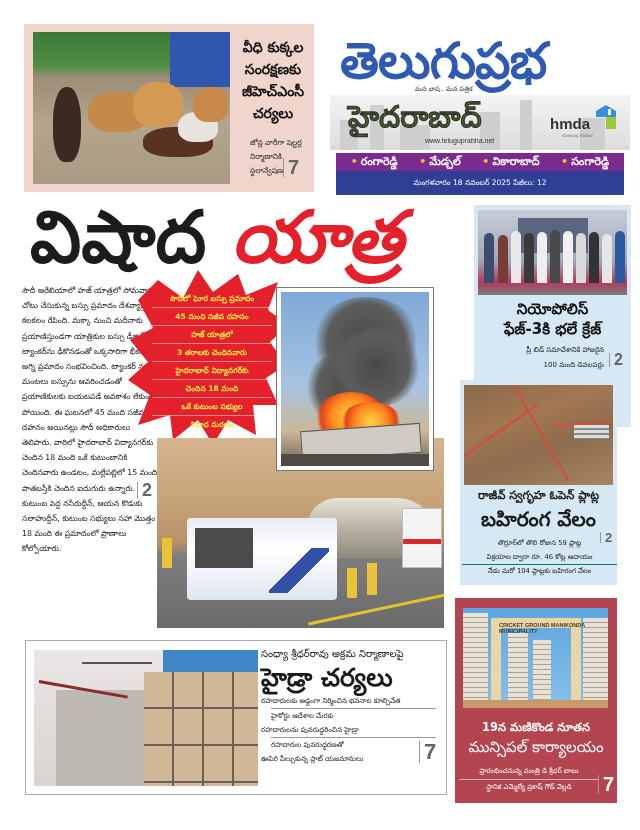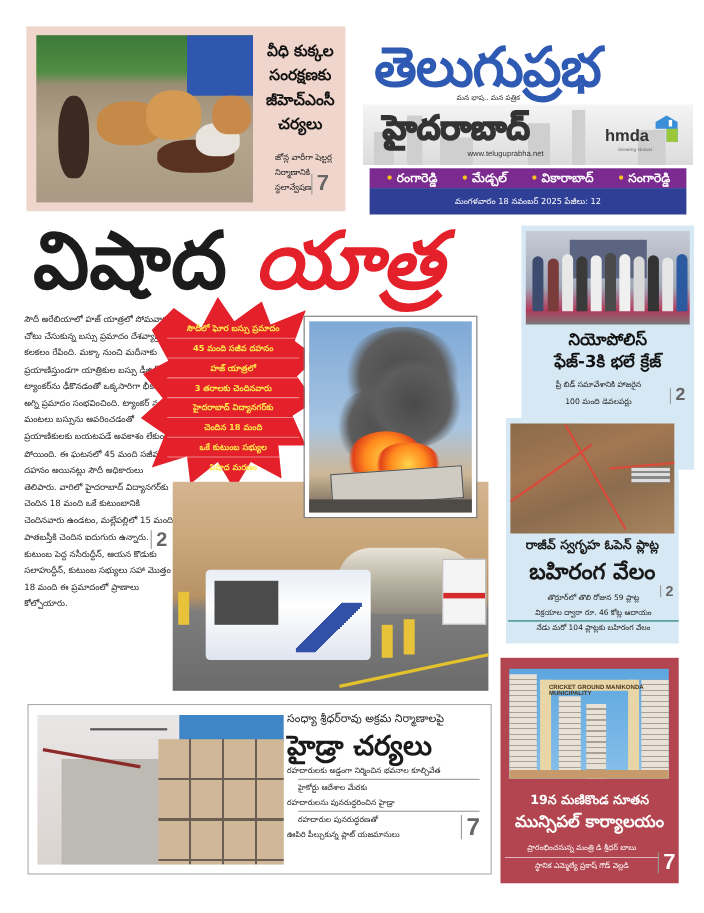--- a/index.html
+++ b/index.html
@@ -16,21 +16,21 @@
   .dogs-sub { position: absolute; left: 212px; top: 112px; width: 60px; font-size: 7.5px; line-height: 14px; color:#222;margin-left:14px; }
   .page-no { position:absolute; font-weight: bold; color:#666; font-family: "Liberation Sans", sans-serif; }
   .page-no::before { content:""; position:absolute; left:-5px; top:2px; bottom:2px; width:1px; background:#999; }
 
   
   .masthead { position: absolute; left: 330px; top: 25px; width: 300px; height: 170px; }
   .logo { position:absolute; left:10px; top:6px; font-size: 50px; font-weight: bold; color:#2e5ab3; letter-spacing:-1px; line-height: 60px; font-family:"DejaVu Sans", sans-serif; }
   .tagline { position:absolute; left:85px; top:60px; font-size:6.5px; color:#333; }
   .skyline { position:absolute; left:0; top:70px; width:300px; height:55px; background: linear-gradient(180deg,#f4f4f4 0%, #dcdcdc 100%); }
   .skyline .tower { position:absolute; bottom:0; background:#cfcfcf; }
-  .city-name { position:absolute; left:18px; top:73px; font-size: 30px; font-weight:bold; color:#b91c1c; -webkit-text-stroke:1.5px #333; line-height: 38px; }
+  .city-name { position:absolute; left:18px; top:73px; font-size: 30px; font-weight:normal; color:#4d7c0f; -webkit-text-stroke:1.5px #333; line-height: 38px; }
   .website { position:absolute; left:95px; top:112px; font-size:7px; color:#333; font-family:"Liberation Sans", sans-serif; }
   .hmda { position:absolute; left:220px; top:90px; font-size:15px; font-weight:bold; color:#333; font-family:"Liberation Sans", sans-serif; }
   .hmda-sub { position:absolute; left:232px; top:108px; font-size:4px; color:#666; }
   .hmda-mark { position:absolute; left:262px; top:78px; width:26px; height:28px; }
   .districts-bar { position:absolute; left:6px; top:128px; width:288px; height:18px; background:#7b2a8f; color:#fff; font-size: 11px; font-weight:bold; display:flex; align-items:center; justify-content:space-around; padding:0 4px; }
   .districts-bar .dot { color:#f6c21b; margin-right:3px; }
   .date-bar { position:absolute; left:6px; top:146px; width:288px; height:24px; background:#2f3f96; color:#fff; font-size:7.5px; display:flex; align-items:center; justify-content:center; }
 
   
   .headline { position:absolute; left:30px; top:202px; font-size: 72px; font-weight: bold; line-height: 70px; white-space: nowrap; }
@@ -59,37 +59,37 @@
   .tanker { position:absolute; left:150px; top:60px; width:130px; height:60px; background: linear-gradient(180deg,#e8e3d7 0%, #b9b3a3 50%, #8f8a7d 100%); border-radius: 30px 40px 20px 20px; }
   .truck-cab { position:absolute; right:2px; top:70px; width:40px; height:60px; background:#f4f4f4; border:1px solid #bbb; }
   .truck-cab::after { content:""; position:absolute; left:0; right:0; top:30px; height:5px; background:#d42a2a; }
   .road-line { position:absolute; left:150px; top:170px; width:140px; height:3px; background:#e3c22e; transform: rotate(-12deg); }
 
   
   .neo-box { position:absolute; left:460px; top:205px; width:157px; height:222px; background:#d6e8f3;margin-left:14px; }
   .neo-photo { position:absolute; left:4px; top:5px; width:149px; height:85px; overflow:hidden; background: linear-gradient(180deg,#c8ccd6 0%, #9fa6b6 60%, #b23a5c 85%, #7a7a7a 100%); }
   .person { position:absolute; bottom:12px; width:10px; border-radius: 5px 5px 0 0; }
   .neo-title { position:absolute; left:0; top:94px; width:157px; text-align:center; font-size:15px; font-weight:bold; line-height:20px; color:#111; }
-  .neo-sub { position:absolute; left:10px; top:138px; width:120px; text-align:center; font-size:7px; line-height:15px; }
+  .neo-sub { position:absolute; left:10px; top:138px; width:120px; text-align:right; font-size:7px; line-height:15px; }
 
   .plots-box { position:absolute; left:460px; top:380px; width:157px; height:205px; background:#d6e8f3; }
   .plots-photo { position:absolute; left:4px; top:5px; width:149px; height:100px; overflow:hidden; background: linear-gradient(160deg,#8a6a4a 0%, #a37752 35%, #8c6c4e 60%, #a88560 100%); }
   .plots-photo .line { position:absolute; height:1.5px; background:#d94a3a; transform-origin:left center; }
   .plots-title1 { position:absolute; left:0; top:108px; width:157px; text-align:center; font-size:11.5px; font-weight:bold; }
   .plots-title2 { position:absolute; left:0; top:125px; width:157px; text-align:center; font-size:20px; font-weight:bold; line-height:28px; }
   .plots-sub { position:absolute; left:2px; top:157px; width:155px; text-align:center; font-size:6.8px; line-height:13.5px; }
   .plots-sub .sep { border-top:1px solid #0f766e; }
 
   .muni-box { position:absolute; left:455px; top:598px; width:162px; height:205px; background:#b2454f; }
   .muni-photo { position:absolute; left:8px; top:10px; width:145px; height:100px; overflow:hidden; background: linear-gradient(180deg,#5da6df 0%, #88c0ea 100%); }
   .bldg { position:absolute; bottom:0; background: repeating-linear-gradient(180deg,#e8e2d6 0 4px,#a9a196 4px 5px); }
   .arch { position:absolute; left:28px; top:10px; width:90px; height:88px; border:10px solid #e9d6a6; border-bottom:none; }
   .arch-text { position:absolute; left:36px; top:14px; font-size:5.5px; color:#4a3a22; font-weight:bold; font-family:"Liberation Sans",sans-serif; }
   .muni-title1 { position:absolute; left:0; top:122px; width:162px; text-align:center; font-size:11.5px; font-weight:bold; color:#fff; }
-  .muni-title2 { position:absolute; left:0; top:138px; width:162px; text-align:center; font-size:15px; font-weight:bold; color:#fff; line-height:22px; }
+  .muni-title2 { position:absolute; left:0; top:138px; width:162px; text-align:center; font-size:15px; font-weight:normal; color:#fff; line-height:22px; }
   .muni-sub { position:absolute; left:4px; top:166px; width:140px; text-align:center; font-size:6.8px; color:#fff; line-height:15px; }
   .muni-sub .sep { border-top:1px solid rgba(255,255,255,0.6); }
 
   
   .hydra-box { position:absolute; left:25px; top:640px; width:422px; height:155px; border:1px solid #aaa; background:#fff; }
   .hydra-photo { position:absolute; left:8px; top:9px; width:224px; height:136px; overflow:hidden; background: linear-gradient(180deg,#e9e6e6 0%, #dad4d0 100%); }
   .hydra-photo .glass { position:absolute; right:0; top:0; width:95px; height:25px; background:#3f86c7; }
   .hydra-photo .facade { position:absolute; left:110px; top:22px; width:114px; height:114px; background: repeating-linear-gradient(90deg,#cfb797 0 28px,#6b5e52 28px 30px); }
   .hydra-photo .floors { position:absolute; left:110px; top:22px; width:114px; height:114px; background: repeating-linear-gradient(180deg,transparent 0 35px,#6b5e52 35px 37px); }
   .hydra-photo .concrete { position:absolute; left:22px; top:40px; width:90px; height:96px; background:#bdb9b3; }

